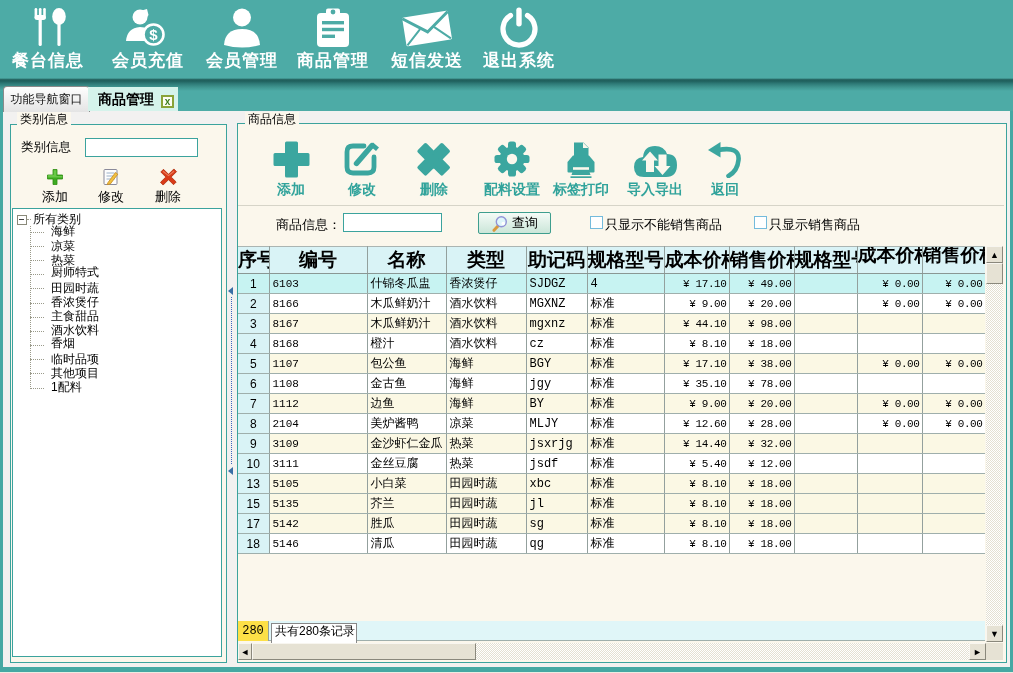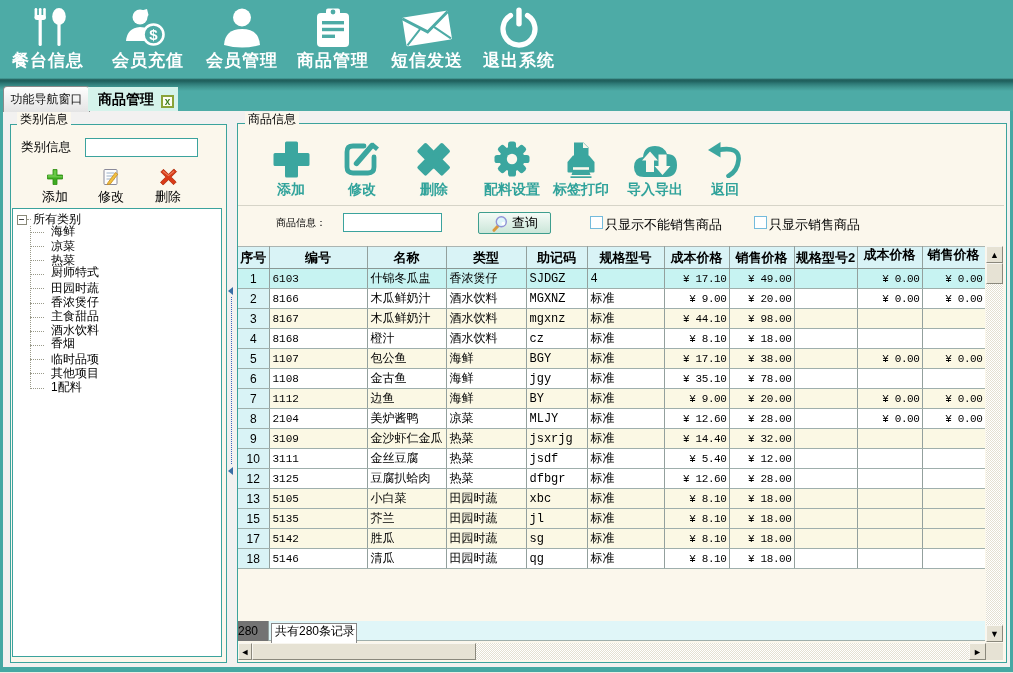--- a/index.html
+++ b/index.html
@@ -39,46 +39,46 @@
 .tstub{position:absolute;height:1px;border-top:1px dotted #9a9a8a;}
 
 #split{left:231px;top:297px;width:1px;height:167px;border-left:1px dotted #3a62c0;}
 .sarr{position:absolute;width:0;height:0;border-top:4px solid transparent;border-bottom:4px solid transparent;border-right:5px solid #3a6ea5;}
 
 .ritem{position:absolute;text-align:center;color:#31A39B;}
 .ritem .ricn{height:38px;display:flex;align-items:flex-end;justify-content:center;}
 .ritem .rlbl{font-size:14px;font-weight:bold;margin-top:3px;white-space:nowrap;}
 #sepline{left:238px;top:205px;width:766px;height:1px;background:#D6D4C8;}
 
-#slbl{left:276px;top:216px;font-size:10px;color:#000;}
+#slbl{left:276px;top:216px;font-size:13px;color:#000;}
 #sinp{left:343px;top:213px;width:97px;height:17px;background:#fff;border:1px solid #3BA39D;}
 #sbtn{left:478px;top:212px;width:71px;height:20px;background:linear-gradient(#F4FBF7,#CBE6D9);
   border:1.5px solid #3E9E8E;border-radius:2px;font-size:13px;color:#000;
   display:flex;align-items:center;justify-content:center;gap:4px;}
 .cb{position:absolute;width:11px;height:11px;background:#fff;border:1px solid #74BBDC;}
 .cblbl{position:absolute;font-size:13px;color:#000;white-space:nowrap;}
 
 #tblwrap{left:238px;top:246px;width:747px;height:375px;overflow:hidden;}
 table{border-collapse:collapse;table-layout:fixed;width:747px;}
 td,th{padding:0;overflow:hidden;white-space:nowrap;border-right:1px solid #93A09D;border-bottom:1px solid #9FAFAC;box-sizing:border-box;}
-th{height:22px;background:#D9F3F6;font-size:13px;font-weight:bold;color:#000;border-bottom:1px solid #8a9794;border-top:1px solid #ABB5B2;}
+th{height:22px;background:#D9F3F6;font-size:19px;font-weight:bold;color:#000;border-bottom:1px solid #8a9794;border-top:1px solid #ABB5B2;}
 td{height:20px;font-size:12px;color:#000;background:#fff;}
 tr.odd td{background:#FBF8E4;}
 tr.sel td{background:#C7F3F2;}
 td.num{background:#D9F3F6 !important;text-align:center;font-family:"Liberation Sans",sans-serif;}
 tr.sel td.num{background:#C7F3F2 !important;}
 td.code{font-family:"Liberation Mono",monospace;font-size:11px;padding-left:3px;}
 td.txt{padding-left:3px;}
 td.mono{font-family:"Liberation Mono",monospace;padding-left:3px;font-size:12px;}
 td.price{font-family:"Liberation Mono",monospace;font-weight:normal;text-align:right;padding-right:2px;font-size:11px;letter-spacing:-0.4px;}
 th.hi{vertical-align:top;line-height:16px;}
 
 #foot{left:238px;top:621px;width:747px;height:20px;background:#E0F6F8;border-bottom:1px solid #9FAFAC;box-sizing:border-box;}
-#footn{left:238px;top:621px;width:31px;height:20px;background:#737373;border-right:1px solid #93A09D;
- font-size:12px;line-height:20px;box-sizing:border-box;}
+#footn{left:238px;top:621px;width:31px;height:20px;background:#fde047;border-right:1px solid #93A09D;
+ font-size:12px;text-align:center;line-height:20px;box-sizing:border-box;font-family:Liberation Mono, monospace;}
 #footbox{left:271px;top:623px;width:86px;height:31px;background:#fff;border:1px solid #888;
  font-size:12px;line-height:15px;padding-left:3px;box-sizing:border-box;white-space:nowrap;overflow:hidden;}
 .sb{background:#E6E2D4;border:1px solid;border-color:#F8F6F0 #8a887c #8a887c #F8F6F0;box-sizing:border-box;
  display:flex;align-items:center;justify-content:center;font-size:9px;color:#000;}
 .dither{background-image:repeating-conic-gradient(#ffffff 0 25%,#E4E0D2 0 50%);background-size:2px 2px;}
 #vtrack{left:986px;top:246px;width:17px;height:396px;}
 #htrack{left:238px;top:643px;width:747px;height:17px;}
 </style></head>
 <body>
 <div class="abs" id="topbar"></div>
@@ -490,33 +490,20 @@
           <td class="txt">金丝豆腐</td>
           <td class="txt">热菜</td>
           <td class="mono">jsdf</td>
           <td class="txt">标准</td>
           <td class="price">¥ 5.40</td>
           <td class="price">¥ 12.00</td>
           <td></td>
           <td></td>
           <td></td>
         </tr>
-<tr>
-          <td class="num">12</td>
-          <td class="code">3125</td>
-          <td class="txt">豆腐扒蛤肉</td>
-          <td class="txt">热菜</td>
-          <td class="mono">dfbgr</td>
-          <td class="txt">标准</td>
-          <td class="price">¥ 12.60</td>
-          <td class="price">¥ 28.00</td>
-          <td></td>
-          <td></td>
-          <td></td>
-        </tr>
 <tr class="odd">
           <td class="num">13</td>
           <td class="code">5105</td>
           <td class="txt">小白菜</td>
           <td class="txt">田园时蔬</td>
           <td class="mono">xbc</td>
           <td class="txt">标准</td>
           <td class="price">¥ 8.10</td>
           <td class="price">¥ 18.00</td>
           <td></td>

